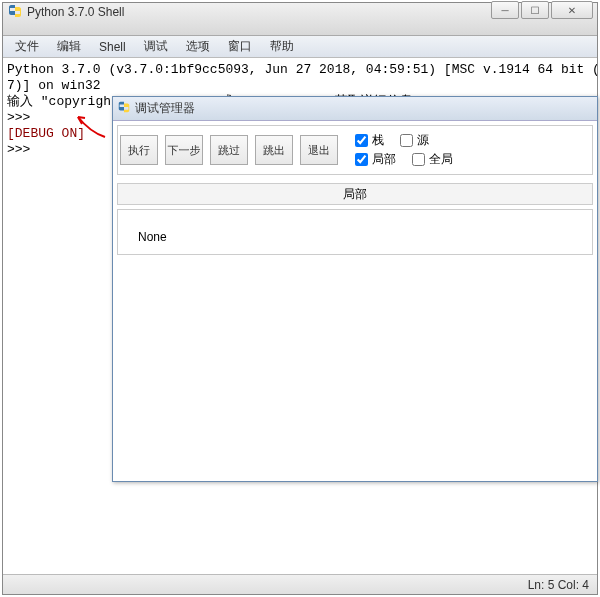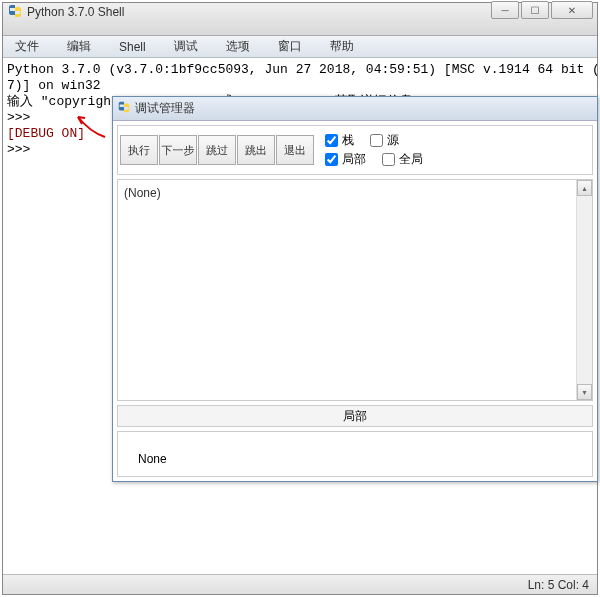--- a/index.html
+++ b/index.html
@@ -6,38 +6,38 @@
 body { font-family: "Microsoft YaHei", "SimSun", sans-serif; font-size: 12px; background: #fff; width: 600px; height: 597px; overflow: hidden; position: relative; }
 
 .main-window { position: absolute; top: 2px; left: 2px; width: 596px; height: 593px; border: 1px solid #888; background: #fff; display: flex; flex-direction: column; }
 .titlebar { height: 28px; background: linear-gradient(#f0f0f0, #d8d8d8); border-bottom: 1px solid #aaa; display: flex; align-items: flex-end; padding: 16px 4px; }
 .titlebar .icon { width: 16px; height: 16px; margin-right: 4px; }
 .titlebar .title { flex: 1; font-size: 12px; color: #333; }
 .win-btns { display: flex; gap: 2px; }
 .win-btn { width: 28px; height: 18px; border: 1px solid #999; background: linear-gradient(#f8f8f8,#e0e0e0); border-radius: 2px; display: flex; align-items: center; justify-content: center; font-size: 10px; color: #555; }
 .win-btn.close { width: 42px; }
 
-.menubar { height: 22px; background: linear-gradient(#f0f3f7, #dde3ec); border-bottom: 1px solid #bbb; display: flex; align-items: center; padding: 0 4px; gap: 12px; }
+.menubar { height: 22px; background: linear-gradient(#f0f3f7, #dde3ec); border-bottom: 1px solid #bbb; display: flex; align-items: center; padding: 0 4px; gap: 2px; }
 .menu-item { padding: 2px 8px; color: #333; cursor: default; }
 
 .content { flex: 1; position: relative; padding: 4px; font-family: "Courier New", monospace; font-size: 13px; line-height: 16px; color: #000; overflow: hidden; }
 .content .line { white-space: pre; }
 .prompt { color: #000; }
 .debug { color: #8b0000; }
 
 .arrow { position: absolute; top: 112px; left: 70px; color: #d00; pointer-events: none; }
 
 .statusbar { height: 20px; background: linear-gradient(#f0f0f0, #e0e0e0); border-top: 1px solid #bbb; display: flex; align-items: center; justify-content: flex-end; padding: 0 8px; font-size: 12px; color: #333; }
 
 
 .debug-window { position: absolute; top: 96px; left: 112px; width: 486px; height: 386px; border: 1px solid #6a8bb0; background: #fff; display: flex; flex-direction: column; box-shadow: 1px 1px 4px rgba(0,0,0,0.3); }
 .debug-titlebar { height: 24px; background: linear-gradient(#e8eef7, #d0dbe8); border-bottom: 1px solid #aac; display: flex; align-items: center; padding: 0 4px; }
 .debug-titlebar .title { font-size: 12px; color: #333; margin-left: 4px; }
 
-.debug-toolbar { height: 50px; border: 1px solid #ccc; margin: 4px; display: flex; align-items: center; padding: 2px; gap: 1px; }
+.debug-toolbar { height: 50px; border: 1px solid #ccc; margin: 4px; display: flex; align-items: center; padding: 2px; gap: 7px; }
 .tb-btn { width: 38px; height: 30px; border: 1px solid #aaa; background: linear-gradient(#f8f8f8,#e8e8e8); font-size: 11px; display: flex; align-items: center; justify-content: center; color: #333; }
 .checks { display: flex; flex-direction: column; margin-left: 10px; gap: 2px; font-size: 12px; }
 .check-row { display: flex; gap: 16px; }
 .check-row label { display: flex; align-items: center; gap: 4px; }
 .check-row input { width: 13px; height: 13px; }
 
 .debug-body { flex: 1; display: flex; flex-direction: column; margin: 0 4px 4px 4px; }
 .panel-top { flex: 1; border: 1px solid #ccc; padding: 6px; font-size: 12px; color: #333; position: relative; overflow: hidden; }
 .panel-mid { height: 22px; border: 1px solid #ccc; margin-top: 4px; display: flex; align-items: center; justify-content: center; background: #f4f4f4; font-size: 12px; }
 .panel-bot { height: 46px; border: 1px solid #ccc; margin-top: 4px; padding: 20px; font-size: 12px; }
@@ -129,27 +129,20 @@
           </label>
         <label>
             <input type="checkbox" style="">
             <span>全局</span>
           </label>
       </div>
     </div>
   </div>
 
   <div class="debug-body">
-    <div class="panel-top">
-      <span>(None)</span>
-      <div class="scrollbar-v">
-        <div class="sb-btn">▴</div>
-        <div class="sb-btn down">▾</div>
-      </div>
-    </div>
     <div class="panel-mid">
       <span>局部</span>
     </div>
     <div class="panel-bot">
       <span>None</span>
     </div>
   </div>
 </div>
 
 </body></html>

